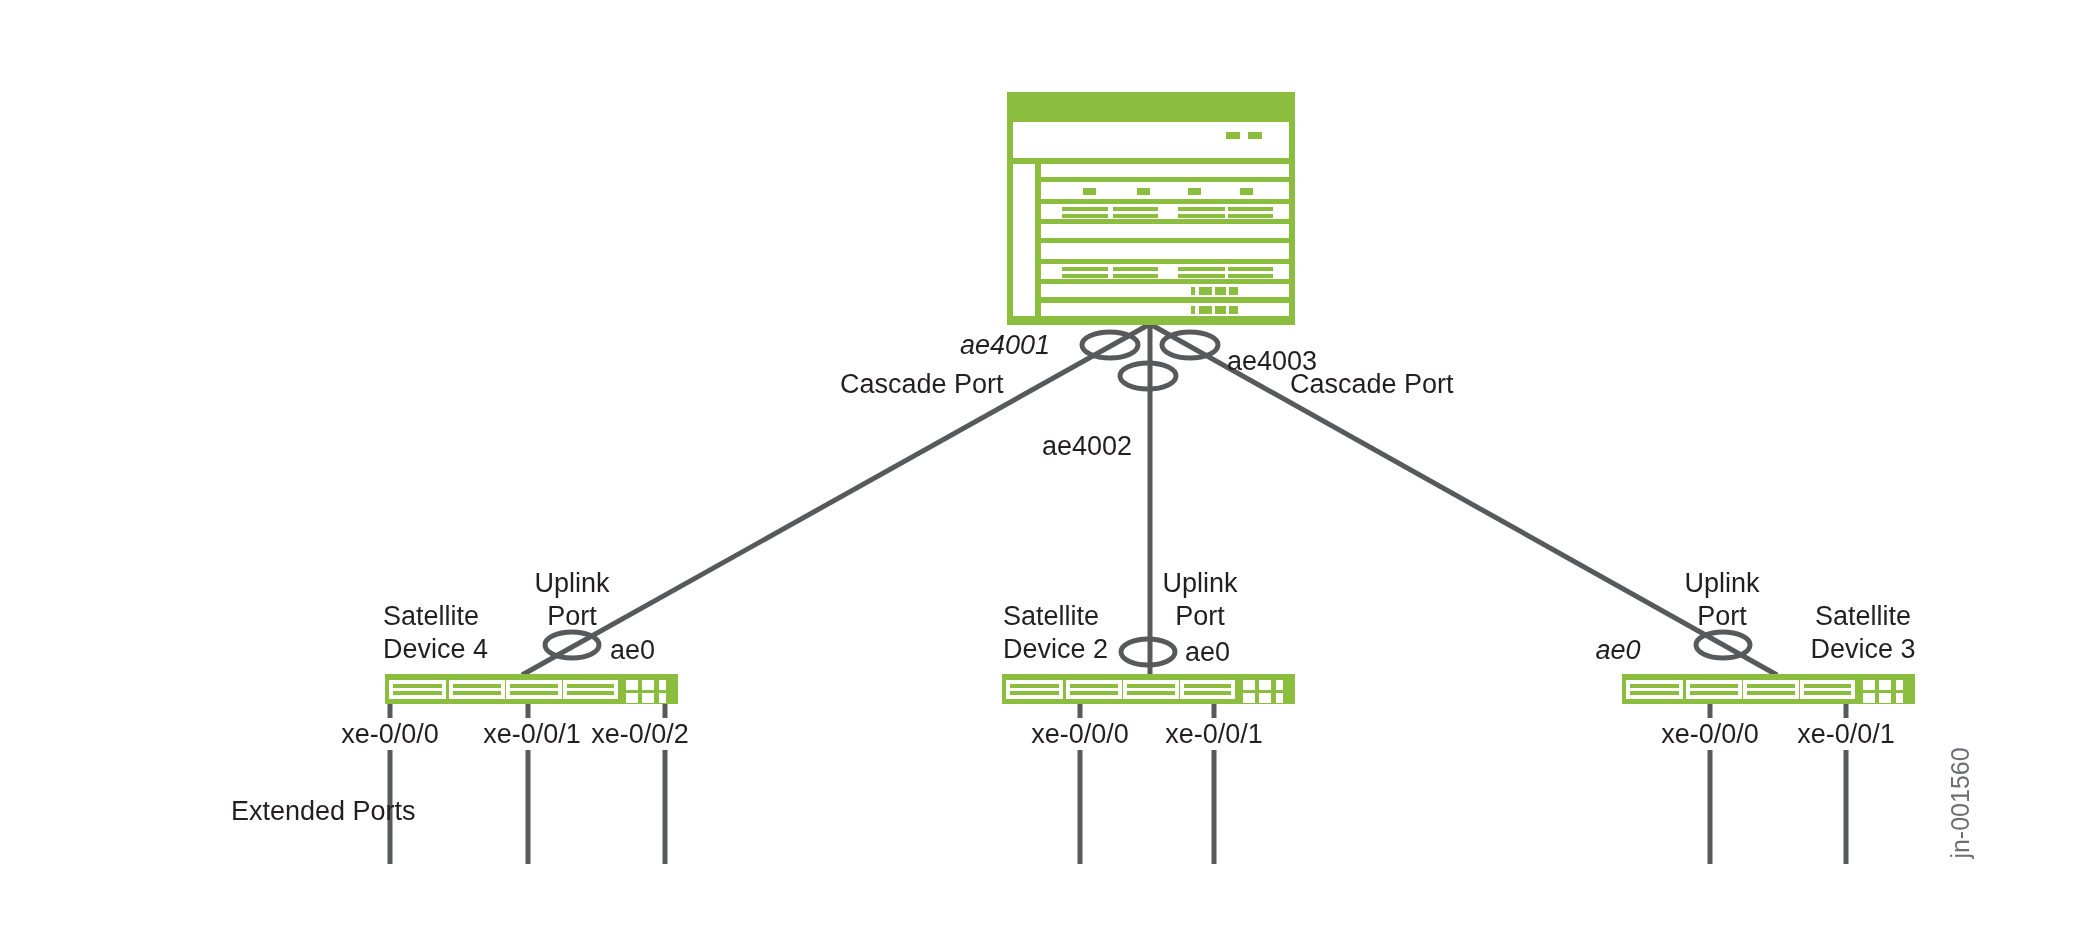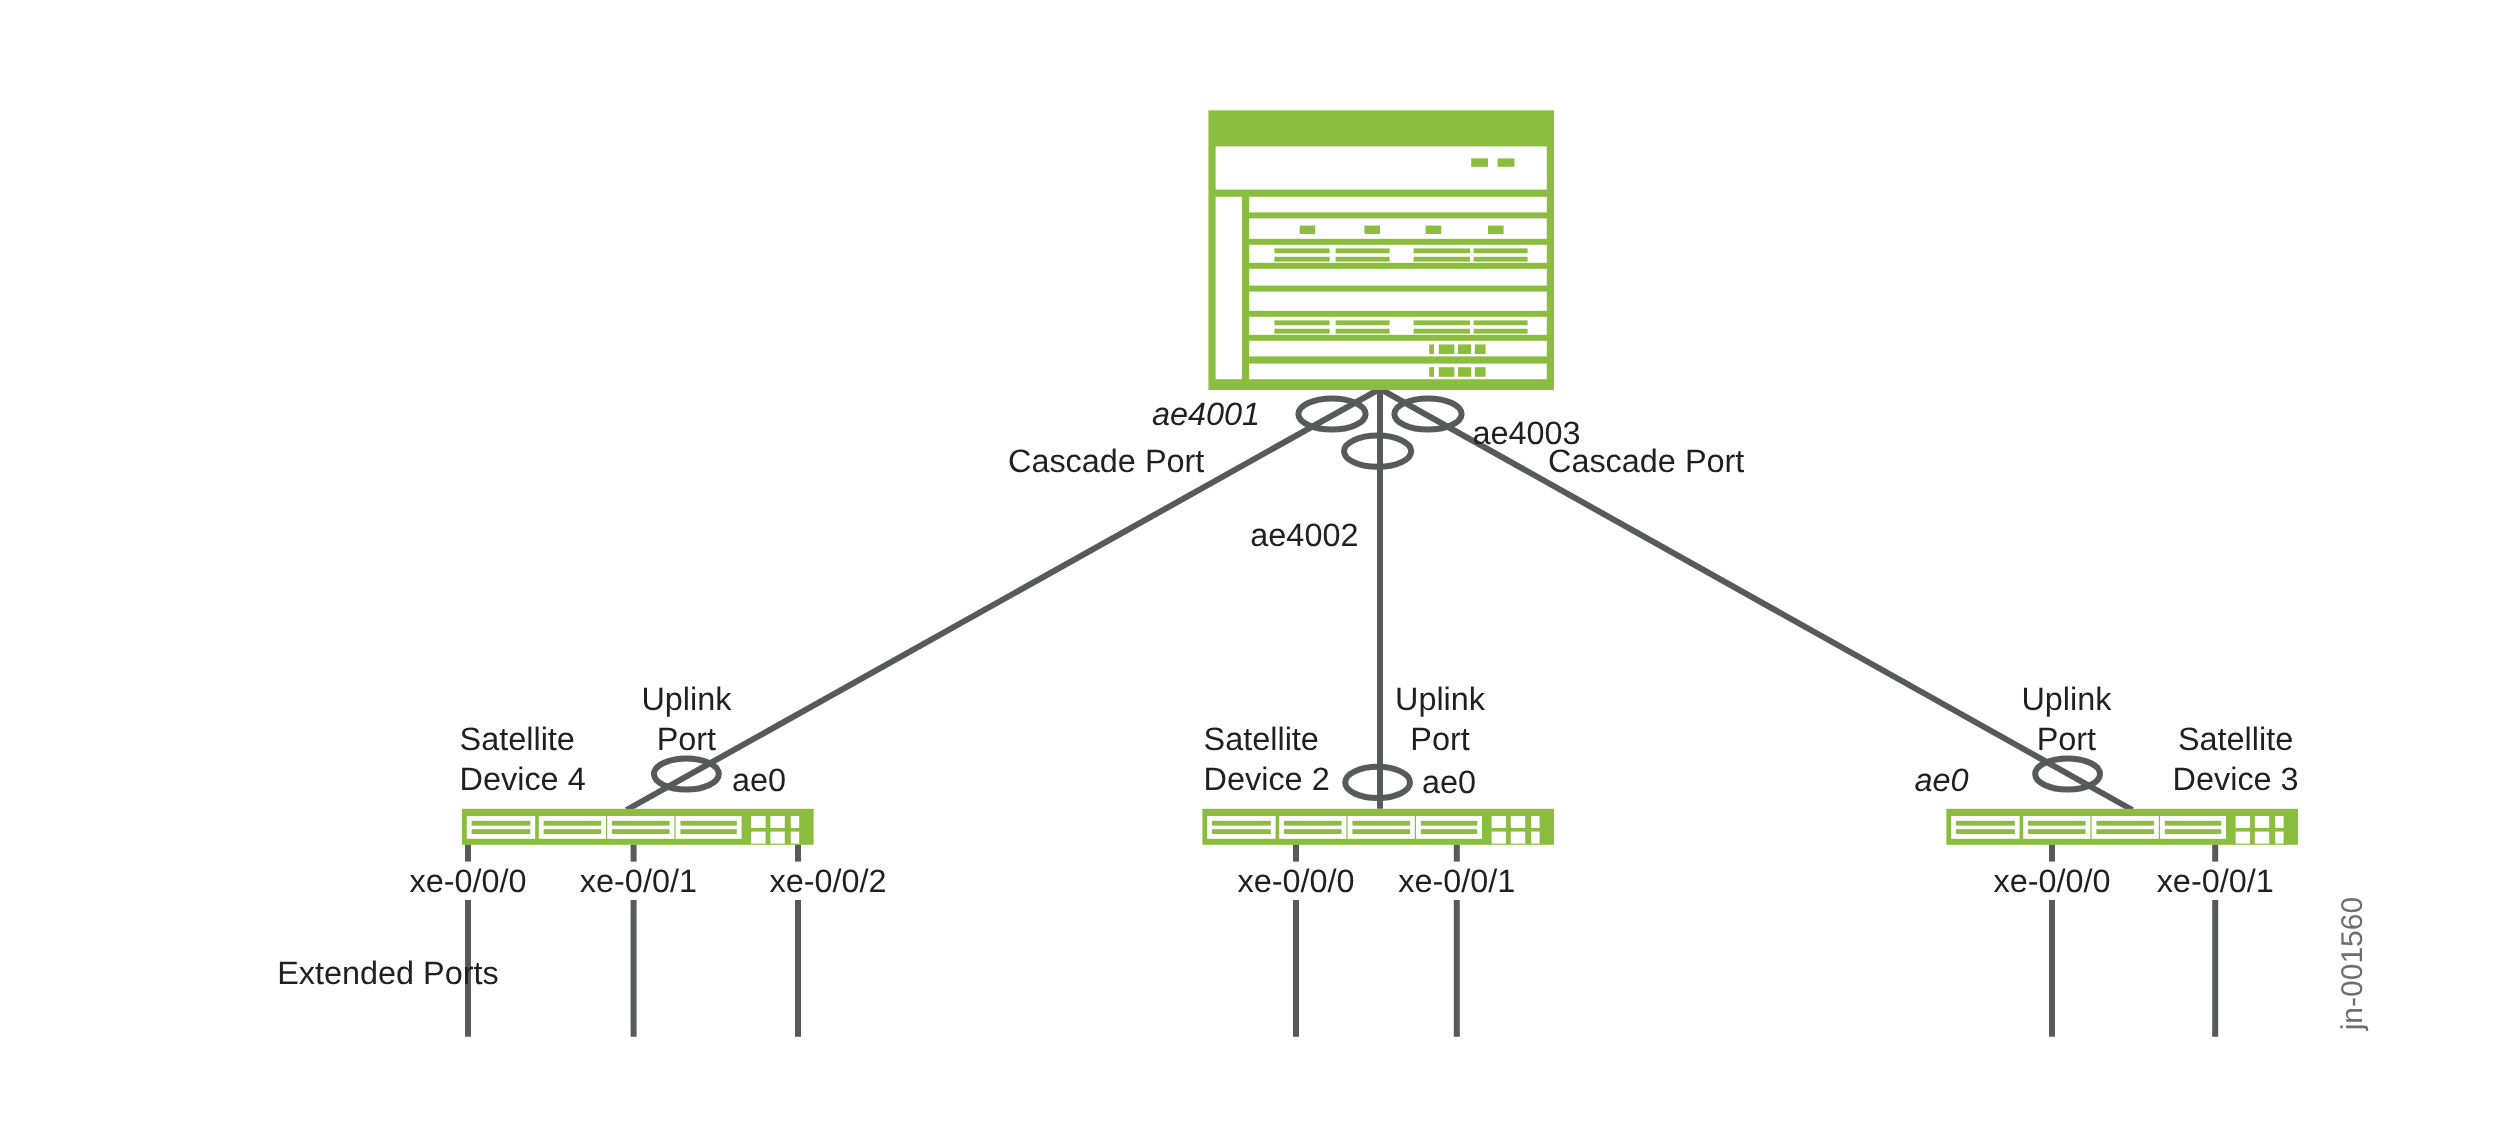--- a/index.html
+++ b/index.html
@@ -181,21 +181,21 @@
     <div>Satellite</div>
     <div>Device 4</div>
   </div>
   <div class="lbl center" style="left:512px; top:567px; width:120px;">
     <div>Uplink</div>
     <div>Port</div>
   </div>
   <div class="lbl" style="left:610px; top:634px;">ae0</div>
   <div class="lbl center" style="left:320px; top:718px; width:140px;">xe-0/0/0</div>
   <div class="lbl center" style="left:462px; top:718px; width:140px;">xe-0/0/1</div>
-  <div class="lbl center" style="left:620px; top:718px; width:140px;">xe-0/0/2</div>
+  <div class="lbl center" style="left:570px; top:718px; width:140px;">xe-0/0/2</div>
 
   <div class="lbl" style="left:1003px; top:600px;">
     <div>Satellite</div>
     <div>Device 2</div>
   </div>
   <div class="lbl center" style="left:1140px; top:567px; width:120px;">
     <div>Uplink</div>
     <div>Port</div>
   </div>
   <div class="lbl" style="left:1185px; top:636px;">ae0</div>

